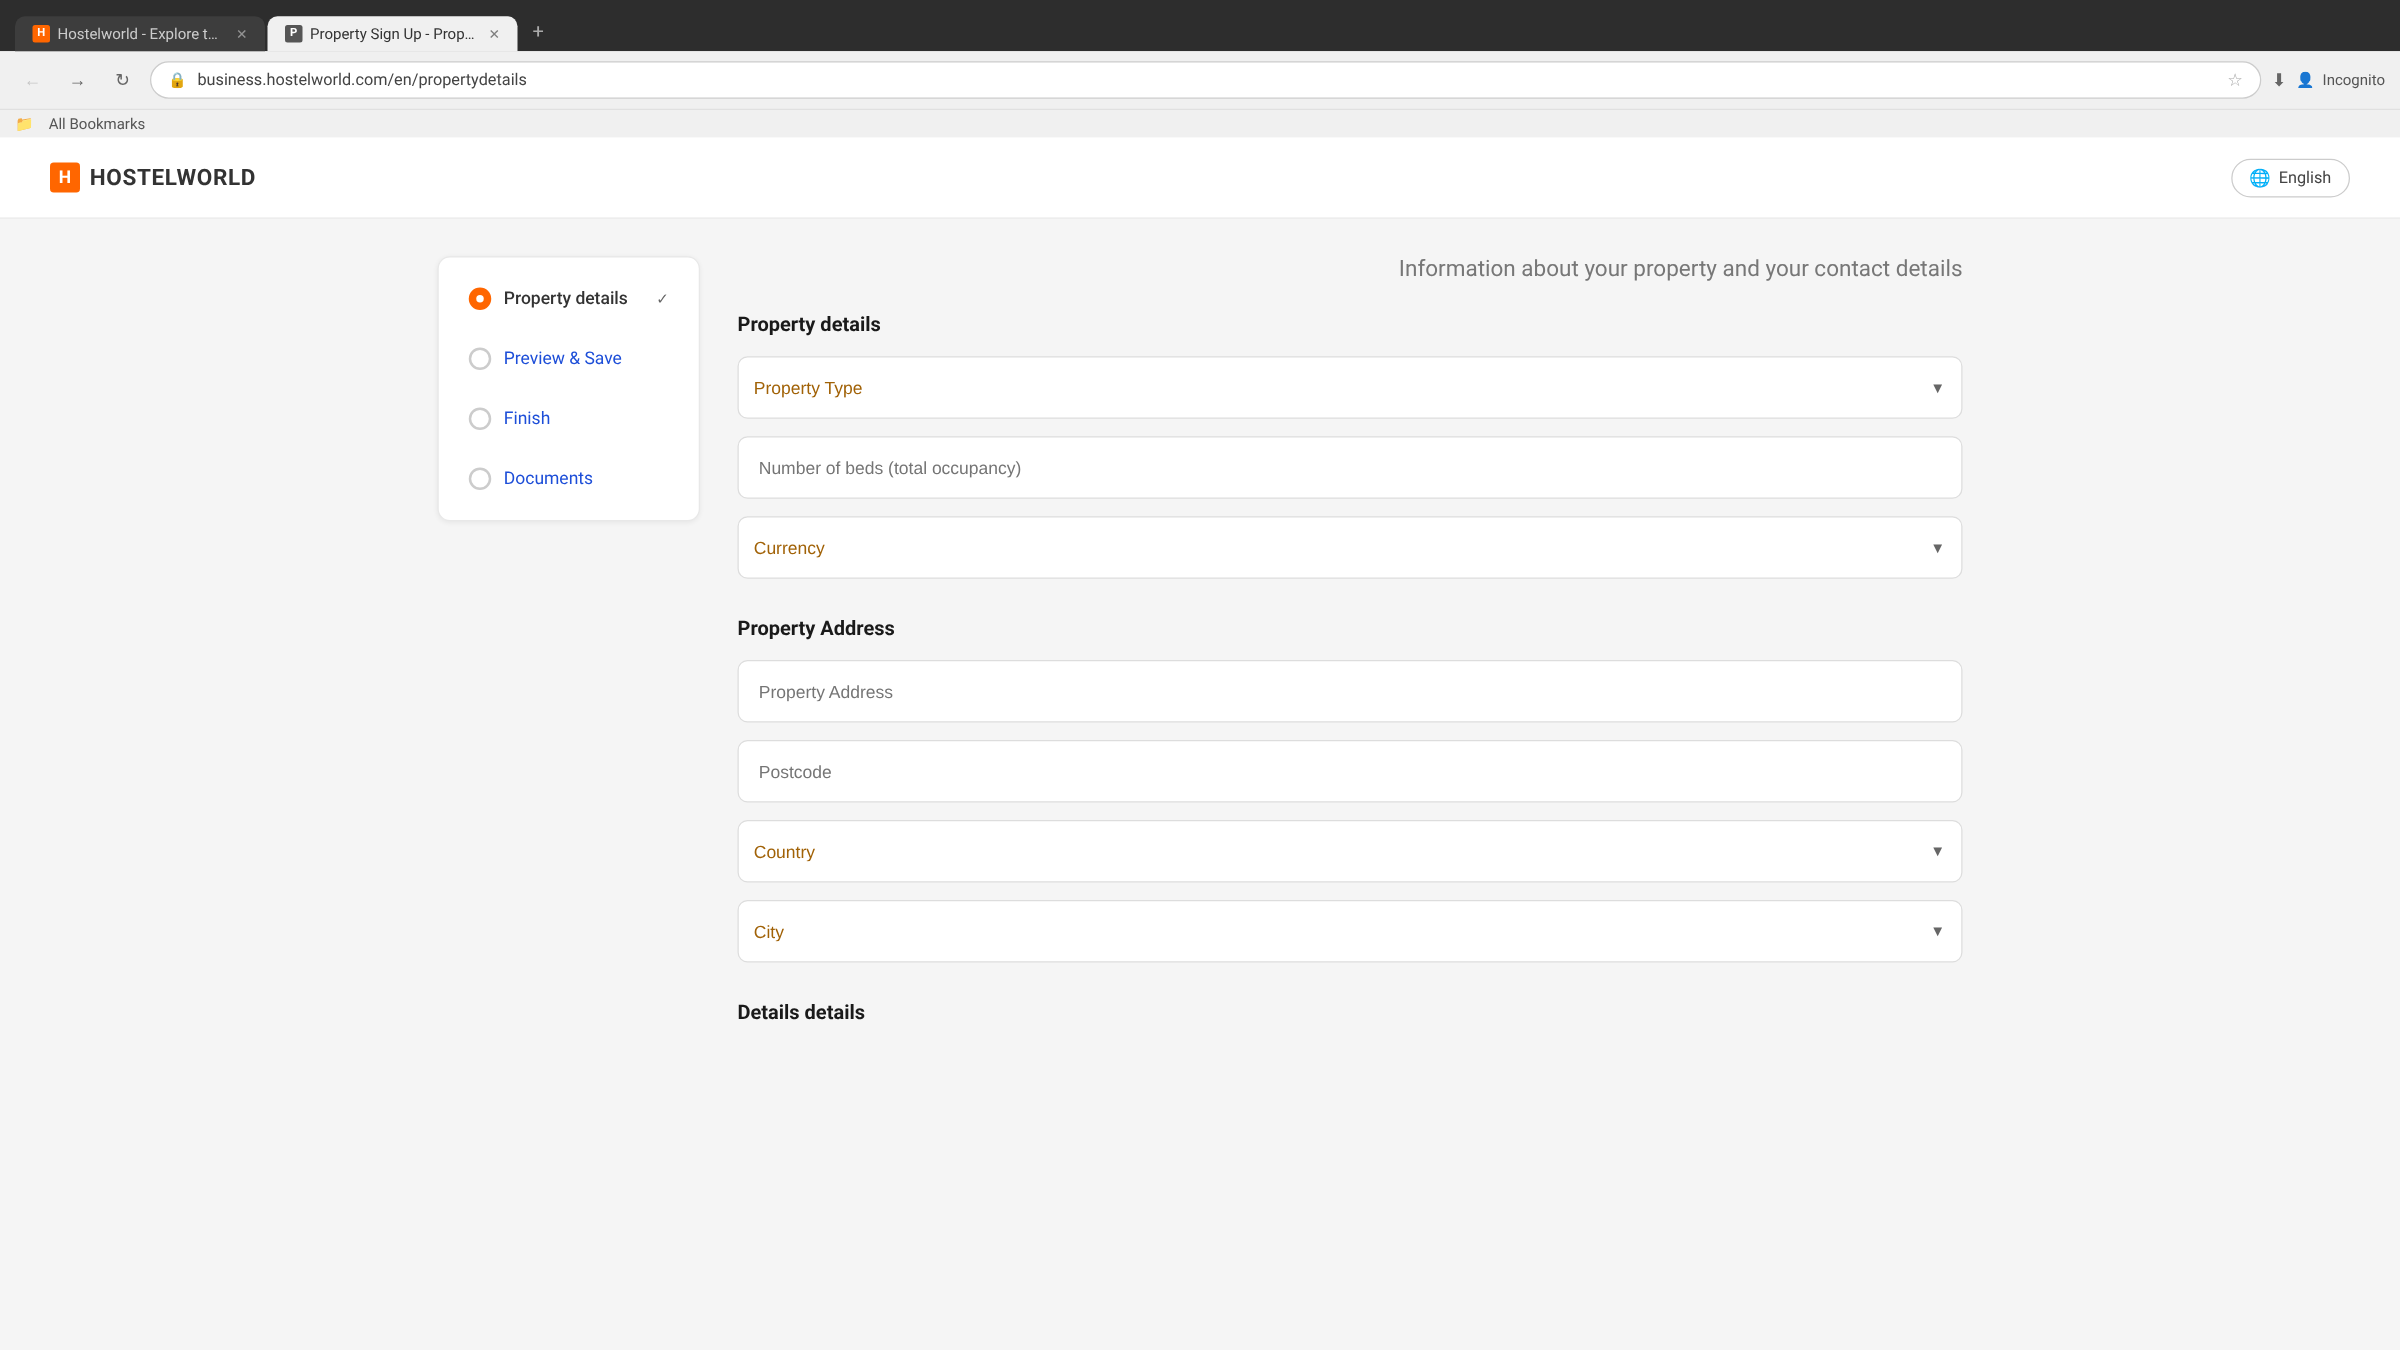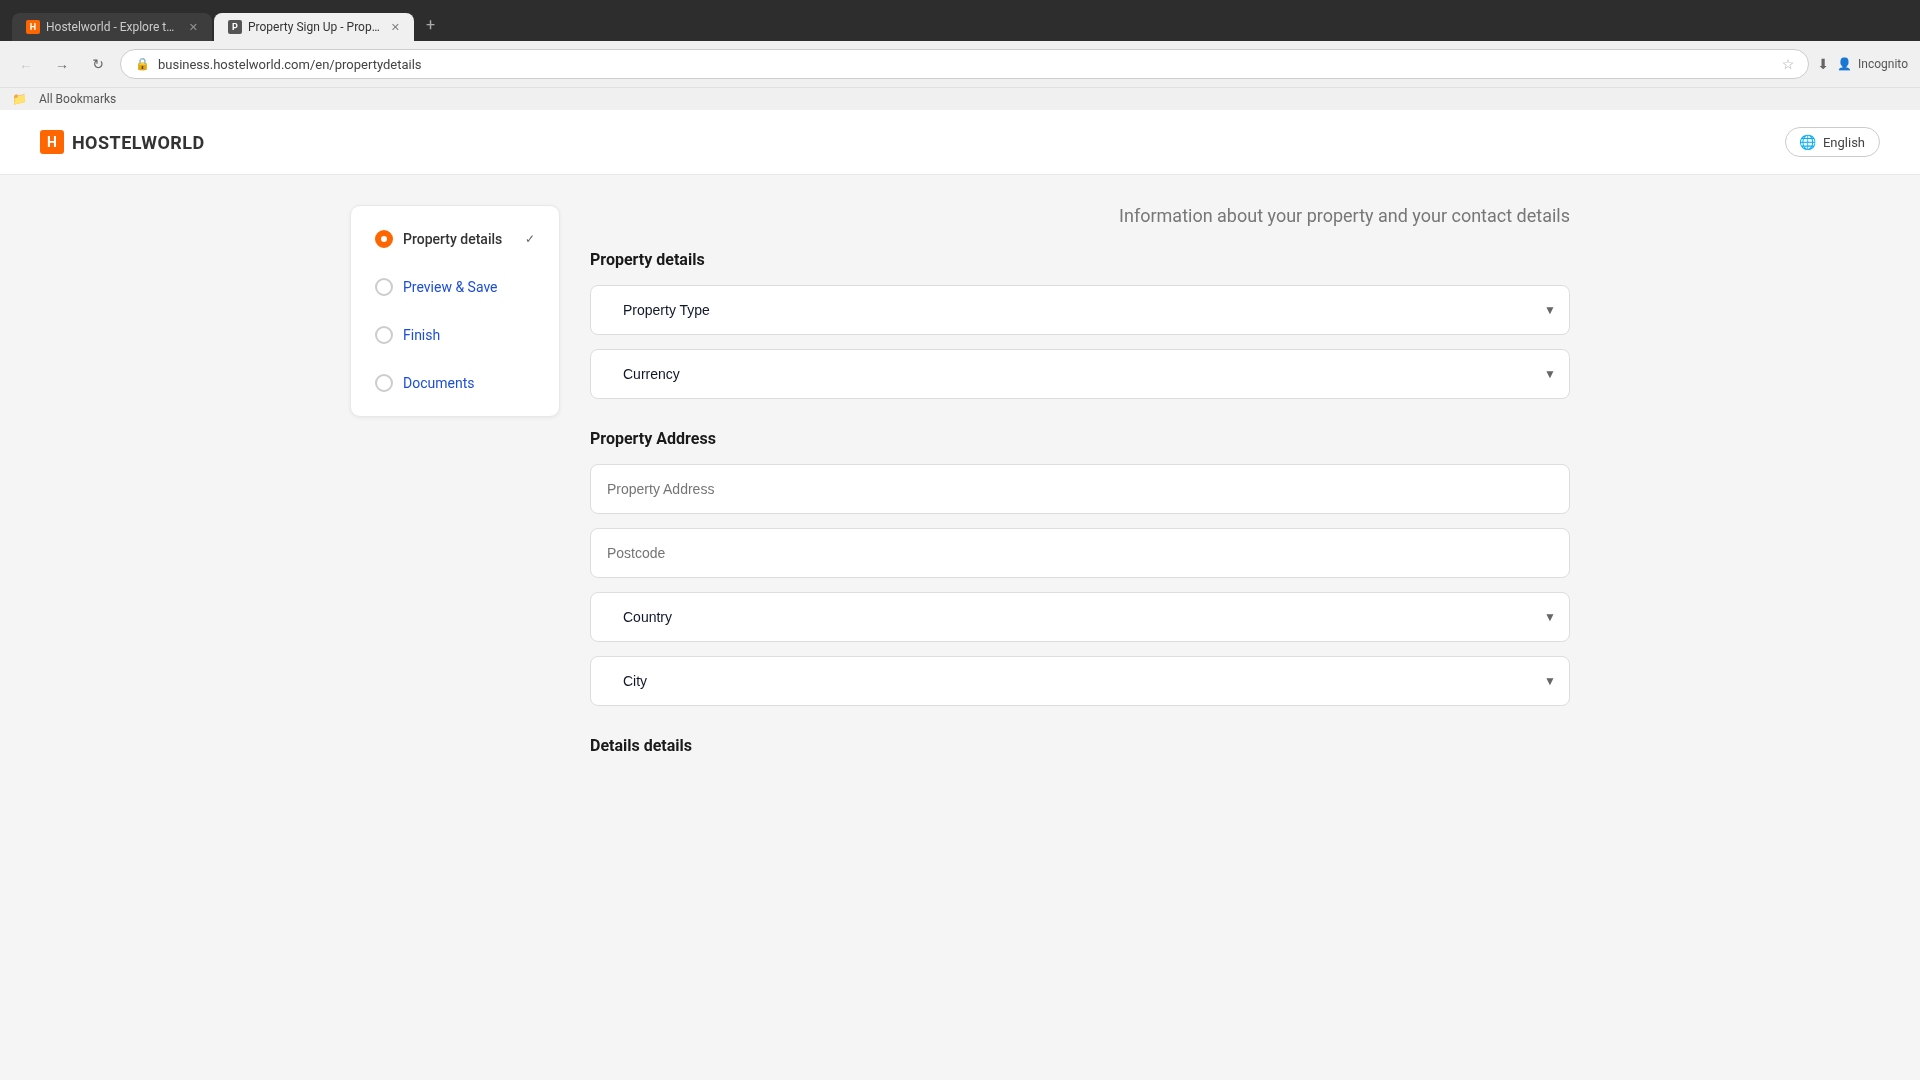--- a/index.html
+++ b/index.html
@@ -293,23 +293,23 @@
       font-size: 14px;
       color: #999;
       background: white;
       outline: none;
     }
     .form-select {
       width: 100%;
       height: 50px;
       border: 1px solid #ddd;
       border-radius: 8px;
-      padding: 0 32px;
-      font-size: 14px;
-      color: #0f172a;
+      padding: 0 12px;
+      font-size: 14px;
+      color: #a16207;
       background: white;
       appearance: none;
       outline: none;
       cursor: pointer;
     }
     .select-wrapper {
       position: relative;
       width: 100%;
     }
     .select-wrapper .chevron {
@@ -427,20 +427,23 @@
 
       <div class="form-field">
         <div class="select-wrapper">
           <select class="form-select">
             <option value="" disabled="" selected="">Property Type</option>
           </select>
           <span class="chevron">▼</span>
         </div>
       </div>
 
+      <div class="form-field">
+        <input type="text" class="form-input" placeholder="Number of beds (total occupancy)" style="">
+      </div>
 
       <div class="form-field">
         <div class="select-wrapper">
           <select class="form-select">
             <option value="" disabled="" selected="">Currency</option>
           </select>
           <span class="chevron">▼</span>
         </div>
       </div>
     </div>

